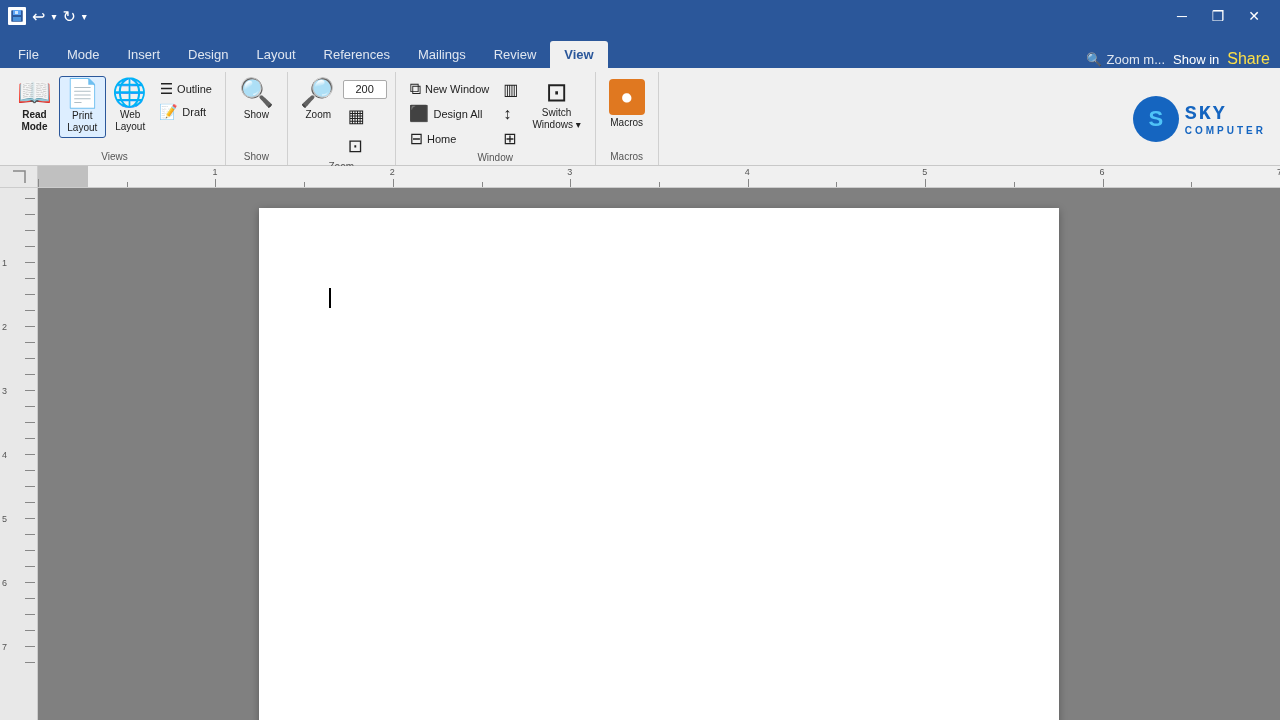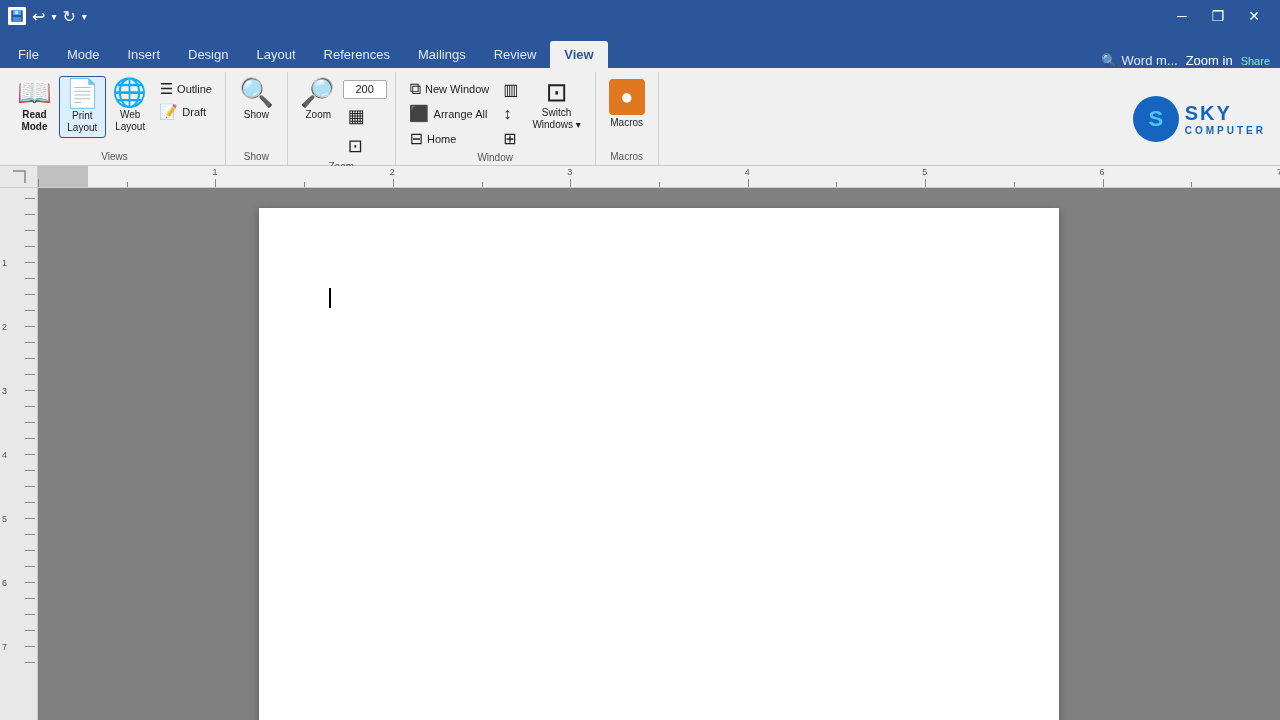--- a/index.html
+++ b/index.html
@@ -223,24 +223,24 @@
   <div class="ribbon-tab">Insert</div>
   <div class="ribbon-tab">Design</div>
   <div class="ribbon-tab">Layout</div>
   <div class="ribbon-tab">References</div>
   <div class="ribbon-tab">Mailings</div>
   <div class="ribbon-tab">Review</div>
   <div class="ribbon-tab active">View</div>
   <div id="ribbon-right">
     <div class="tell-me">
       <span>🔍</span>
-      <span>Word m...</span>
-    </div>
-    <span style="color:white;cursor:pointer;font-size:13px;">Zoom in</span>
-    <span style="color:#86efac;cursor:pointer;font-size:11px;">Share</span>
+      <span>Zoom m...</span>
+    </div>
+    <span style="color:white;cursor:pointer;font-size:13px;">Show in</span>
+    <span style="color:#fde047;cursor:pointer;font-size:16px;">Share</span>
   </div>
 </div>
 
 <div id="ribbon">
 
   <div class="ribbon-group">
     <div class="ribbon-group-content">
       <div class="rb-btn">
         <span class="icon" style="font-size:28px;">📖</span>
         <span style="font-size:10px;line-height:1.2;font-weight:bold;">Read<br>Mode</span>
@@ -300,21 +300,21 @@
 
   <div class="ribbon-group" style="min-width:200px;">
     <div class="ribbon-group-content" style="gap:4px;">
       <div style="display:flex;flex-direction:column;gap:2px;padding-top:2px;">
         <div class="rb-btn-sm">
           <span style="font-size:16px;">⧉</span>
           <span>New Window</span>
         </div>
         <div class="rb-btn-sm">
           <span style="font-size:16px;">⬛</span>
-          <span>Arrange All</span>
+          <span>Design All</span>
         </div>
         <div class="rb-btn-sm">
           <span style="font-size:16px;">⊟</span>
           <span>Home</span>
         </div>
       </div>
       <div style="display:flex;flex-direction:column;gap:2px;padding-top:2px;">
         <div class="rb-btn-sm">
           <span style="font-size:16px;">▥</span>
         </div>
@@ -345,21 +345,21 @@
     <div class="ribbon-group-label">Macros</div>
   </div>
 
   <div style="margin-left:auto;display:flex;align-items:center;padding-right:10px;">
     <div style="display:flex;flex-direction:column;align-items:center;">
       <div style="display:flex;align-items:center;gap:6px;">
         <div style="width:46px;height:46px;border-radius:50%;background:#1565c0;display:flex;align-items:center;justify-content:center;position:relative;">
           <span style="font-size:22px;font-weight:900;color:#4fc3f7;">S</span>
         </div>
         <div style="display:flex;flex-direction:column;">
-          <span style="font-weight:900;font-size:20px;color:#1565c0;letter-spacing:2px;">SKY</span>
+          <span style="font-weight:900;font-size:20px;color:#1565c0;letter-spacing:2px;font-family:Liberation Mono, monospace;">SKY</span>
           <span style="font-size:10px;color:#1565c0;letter-spacing:3px;font-weight:bold;">COMPUTER</span>
         </div>
       </div>
     </div>
   </div>
 </div>
 
 <div id="ruler-area">
   <div id="ruler-left">
     <svg width="16" height="16" viewBox="0 0 16 16">

